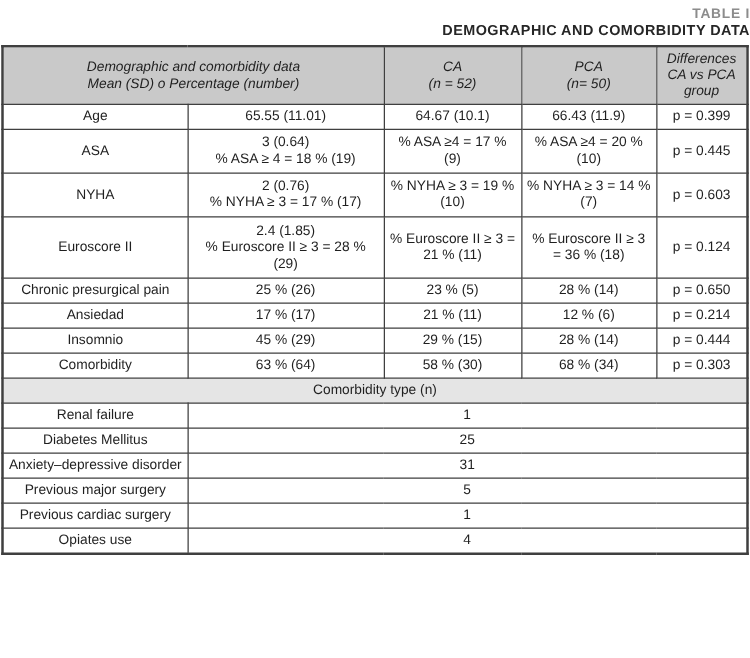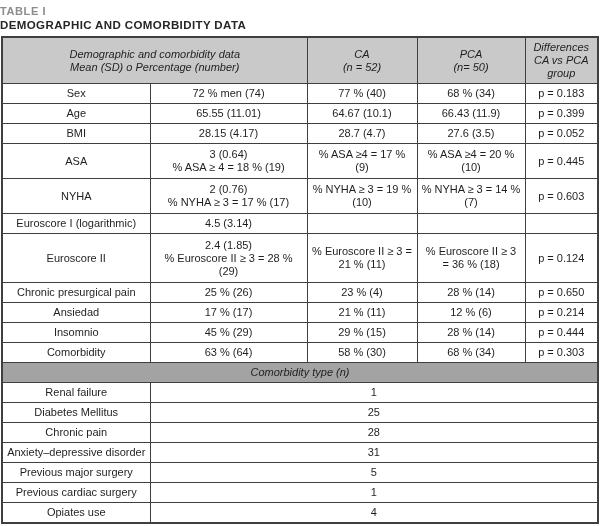--- a/index.html
+++ b/index.html
@@ -10,21 +10,21 @@
   }
   .page {
     width: 600px;
     height: 526px;
     box-sizing: border-box;
     padding-top: 4px;
     font-family: "Liberation Sans", "DejaVu Sans", sans-serif;
     color: #1f1f1f;
     overflow: hidden;
   }
-  .title-block { text-align: left; line-height: 14px; margin-bottom: 4px; }
+  .title-block { text-align: right; line-height: 14px; margin-bottom: 4px; margin-left: 33px; }
   .table-number {
     font-size: 11px;
     font-weight: 700;
     letter-spacing: 0.6px;
     color: #8c8c8c;
   }
   .table-title {
     font-size: 11.5px;
     font-weight: 700;
     letter-spacing: 0.4px;
@@ -52,22 +52,21 @@
     font-style: italic;
     font-weight: 400;
     padding: 3px 2px;
   }
   td.label-cell {
     text-align: left;
     padding-left: 5px;
     white-space: normal;
   }
   tr.band td {
-    background: #a3a3a3;
-    font-style: italic;
+    background: #e5e5e5;
     padding: 3px 4px;
   }
   td.clabel {
     text-align: left;
     padding-left: 5px;
     white-space: normal;
   }
   td.cvalue {
     border-top: none;
     border-bottom: none;
@@ -101,83 +100,62 @@
     </colgroup>
 
     <tbody>
         <tr class="hdr">
       <th colspan="2"><span>Demographic and comorbidity data</span><br><span>Mean (SD) o Percentage (number)</span></th>
       <th><span>CA</span><br><span>(n = 52)</span></th>
       <th><span>PCA</span><br><span>(n= 50)</span></th>
       <th>Differences CA vs PCA group</th>
     </tr>
 
-    <tr class="r1">
-      <td class="label-cell">Sex</td>
-      <td>72 % men (74)</td>
-      <td>77 % (40)</td>
-      <td>68 % (34)</td>
-      <td>p = 0.183</td>
-    </tr>
 
     <tr class="r1">
       <td class="label-cell">Age</td>
       <td>65.55 (11.01)</td>
       <td>64.67 (10.1)</td>
       <td>66.43 (11.9)</td>
       <td>p = 0.399</td>
     </tr>
 
-    <tr class="r1">
-      <td class="label-cell">BMI</td>
-      <td>28.15 (4.17)</td>
-      <td>28.7 (4.7)</td>
-      <td>27.6 (3.5)</td>
-      <td>p = 0.052</td>
-    </tr>
 
     <tr class="r2">
       <td class="label-cell">ASA</td>
       <td>3 (0.64)
 % ASA ≥ 4 = 18 % (19)</td>
       <td>% ASA ≥4 = 17 % (9)</td>
       <td>% ASA ≥4 = 20 % (10)</td>
       <td>p = 0.445</td>
     </tr>
 
     <tr class="r2">
       <td class="label-cell">NYHA</td>
       <td>2 (0.76)
 % NYHA ≥ 3 = 17 % (17)</td>
       <td>% NYHA ≥ 3 = 19 % (10)</td>
       <td>% NYHA ≥ 3 = 14 % (7)</td>
       <td>p = 0.603</td>
     </tr>
 
-    <tr class="r1">
-      <td class="label-cell">Euroscore I (logarithmic)</td>
-      <td>4.5 (3.14)</td>
-      <td></td>
-      <td></td>
-      <td></td>
-    </tr>
 
     <tr class="r3">
       <td class="label-cell">Euroscore II</td>
       <td>2.4 (1.85)
 % Euroscore II ≥ 3 = 28 % (29)</td>
       <td>% Euroscore II ≥ 3 = 21 % (11)</td>
       <td>% Euroscore II ≥ 3 = 36 % (18)</td>
       <td>p = 0.124</td>
     </tr>
 
     <tr class="r1">
       <td class="label-cell">Chronic presurgical pain</td>
       <td>25 % (26)</td>
-      <td>23 % (4)</td>
+      <td>23 % (5)</td>
       <td>28 % (14)</td>
       <td>p = 0.650</td>
     </tr>
 
     <tr class="r1">
       <td class="label-cell">Ansiedad</td>
       <td>17 % (17)</td>
       <td>21 % (11)</td>
       <td>12 % (6)</td>
       <td>p = 0.214</td>
@@ -206,24 +184,20 @@
 
     <tr class="crow">
       <td class="clabel">Renal failure</td>
       <td class="cvalue" colspan="4">1</td>
     </tr>
     <tr class="crow">
       <td class="clabel">Diabetes Mellitus</td>
       <td class="cvalue" colspan="4">25</td>
     </tr>
     <tr class="crow">
-      <td class="clabel">Chronic pain</td>
-      <td class="cvalue" colspan="4">28</td>
-    </tr>
-    <tr class="crow">
       <td class="clabel">Anxiety–depressive disorder</td>
       <td class="cvalue" colspan="4">31</td>
     </tr>
     <tr class="crow">
       <td class="clabel">Previous major surgery</td>
       <td class="cvalue" colspan="4">5</td>
     </tr>
     <tr class="crow">
       <td class="clabel">Previous cardiac surgery</td>
       <td class="cvalue" colspan="4">1</td>

